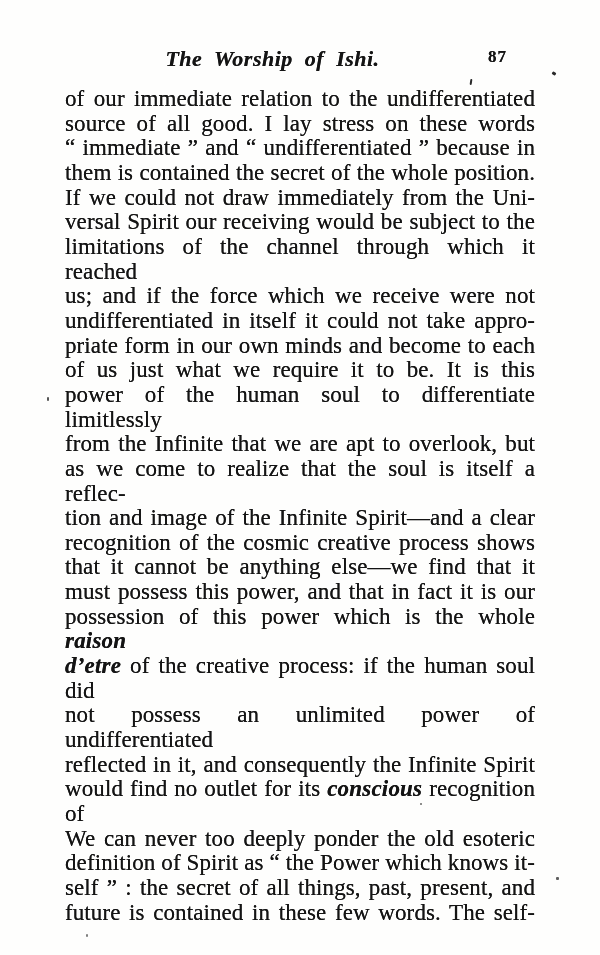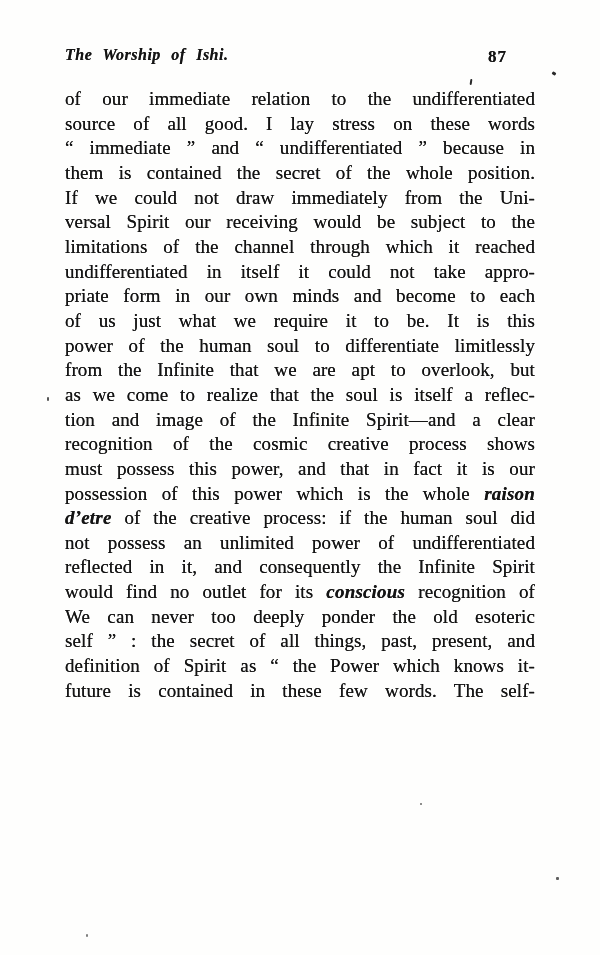--- a/index.html
+++ b/index.html
@@ -21,23 +21,24 @@
     top: 46px;
     left: 65px;
     width: 470px;
     height: 26px;
   }
   .running-header .title {
     position: absolute;
     left: 0;
     right: 55px;
     top: 0;
+    text-align: center;
     font-style: italic;
     font-weight: bold;
-    font-size: 16px;
+    font-size: 22px;
     letter-spacing: 0.5px;
     word-spacing: 6px;
     text-shadow: 0 0 0.5px rgba(10,10,10,0.8);
   }
   .running-header .folio {
     position: absolute;
     right: 28px;
     top: 1px;
     font-size: 17px;
     font-weight: bold;
@@ -45,21 +46,21 @@
     text-shadow: 0 0 0.5px rgba(10,10,10,0.8);
     margin-left: 24px;
   }
   .body-text {
     position: absolute;
     top: 87px;
     left: 65px;
     width: 470px;
   }
   .body-text .line {
-    font-size: 19px;
+    font-size: 23px;
     line-height: 24.65px;
     text-align: justify;
     text-align-last: justify;
     text-justify: inter-word;
     letter-spacing: 0.1px;
     white-space: normal;
     text-shadow: 0 0 0.55px rgba(10,10,10,0.85);
   }
   .body-text .line i {
     font-weight: bold;
@@ -88,37 +89,39 @@
   </div>
 
   <div class="body-text">
       <div class="line"><span>of our immediate relation to the undifferentiated</span></div>
       <div class="line"><span>source of all good.  I lay stress on these words</span></div>
       <div class="line"><span>“ immediate ” and “ undifferentiated ” because in</span></div>
       <div class="line"><span>them is contained the secret of the whole position.</span></div>
       <div class="line"><span>If we could not draw immediately from the Uni-</span></div>
       <div class="line"><span>versal Spirit our receiving would be subject to the</span></div>
       <div class="line"><span>limitations of the channel through which it reached</span></div>
+      <div class="line"><span>us; and if the force which we receive were not</span></div>
       <div class="line"><span>undifferentiated in itself it could not take appro-</span></div>
       <div class="line"><span>priate form in our own minds and become to each</span></div>
       <div class="line"><span>of us just what we require it to be.  It is this</span></div>
       <div class="line"><span>power of the human soul to differentiate limitlessly</span></div>
       <div class="line"><span>from the Infinite that we are apt to overlook, but</span></div>
       <div class="line"><span>as we come to realize that the soul is itself a reflec-</span></div>
       <div class="line"><span>tion and image of the Infinite Spirit—and a clear</span></div>
       <div class="line"><span>recognition of the cosmic creative process shows</span></div>
+      <div class="line"><span>that it cannot be anything else—we find that it</span></div>
       <div class="line"><span>must possess this power, and that in fact it is our</span></div>
       <div class="line"><span>possession of this power which is the whole </span><i>raison</i></div>
       <div class="line"><i>d’etre</i><span> of the creative process: if the human soul did</span></div>
       <div class="line"><span>not possess an unlimited power of undifferentiated</span></div>
       <div class="line"><span>reflected in it, and consequently the Infinite Spirit</span></div>
       <div class="line"><span>would find no outlet for its </span><i>conscious</i><span> recognition of</span></div>
       <div class="line"><span>We can never too deeply ponder the old esoteric</span></div>
+      <div class="line"><span>definition of Spirit as “ the Power which knows it-</span></div>
       <div class="line"><span>self ” : the secret of all things, past, present, and</span></div>
-      <div class="line"><span>definition of Spirit as “ the Power which knows it-</span></div>
       <div class="line"><span>future is contained in these few words.  The self-</span></div>
     </div>
 
   <div class="speck s1"></div>
   <div class="speck s2"></div>
   <div class="speck s3"></div>
   <div class="speck s4"></div>
   <div class="speck s5"></div>
   <div class="speck s6"></div>
 

